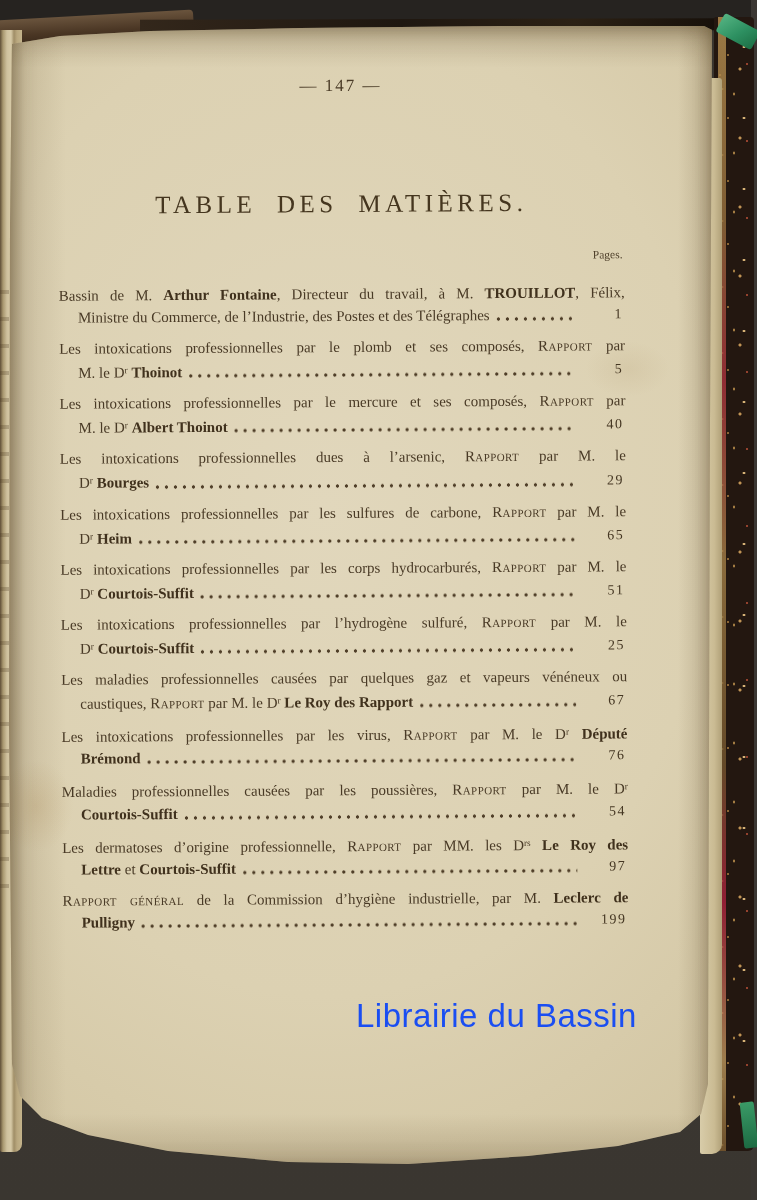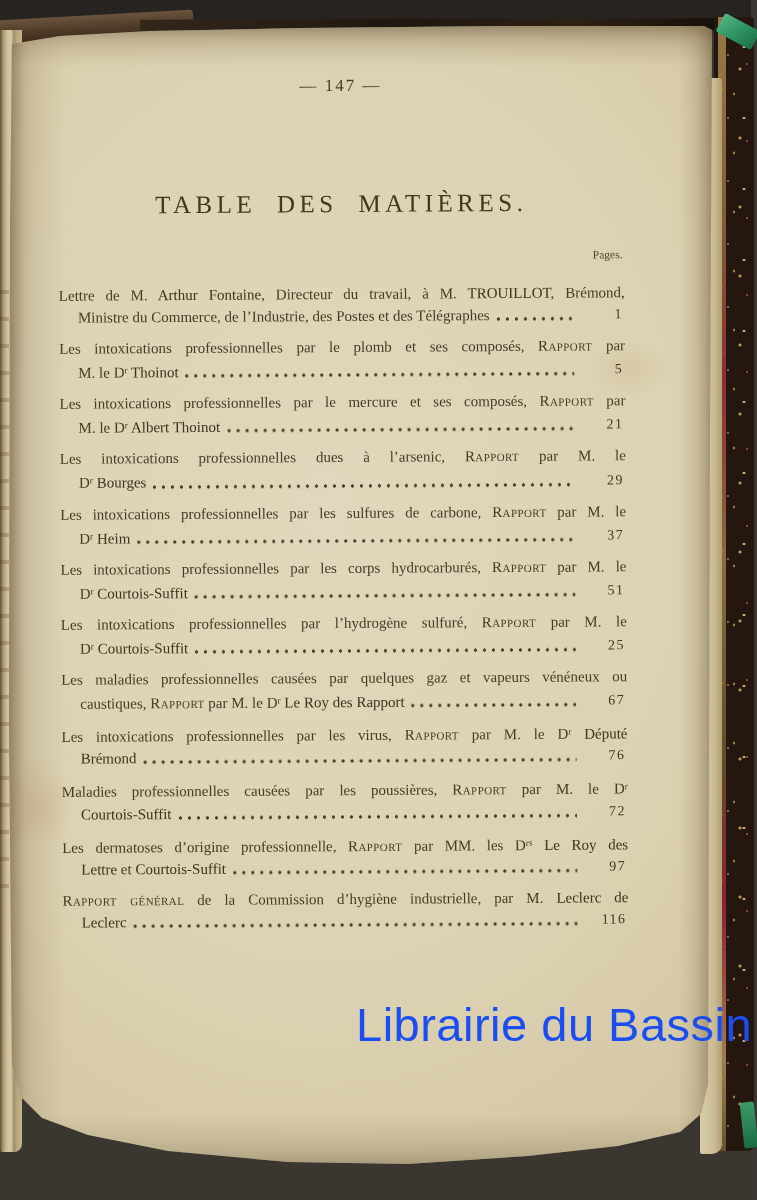--- a/index.html
+++ b/index.html
@@ -73,26 +73,26 @@
   .entries { margin-top:21px; font-size:15px; line-height:22px; }
   .entry { margin-bottom:9px; }
   .line1 { text-align:justify; text-align-last:justify; }
   .line2 { display:flex; padding-left:19px; }
   .l2text { flex:0 0 auto; white-space:nowrap; }
   .dots { flex:1 1 10px; min-width:10px; align-self:flex-end; height:6px; margin:0 5px 4px 6px;
     background-image:radial-gradient(circle at 2.5px 3px, #4e3d27 1.4px, rgba(0,0,0,0) 1.9px);
     background-size:9px 6px; background-repeat:repeat-x; }
   .pnum { flex:0 0 46px; text-align:right; padding-right:2px; font-size:14px;
     letter-spacing:1.5px; color:#453723; align-self:flex-end; }
-  .b { font-weight:400; color:#40311d; }
+  .b { font-weight:700; color:#40311d; }
   .sc { font-variant:small-caps; letter-spacing:.4px; }
   .sup { font-size:.62em; vertical-align:.45em; }
 
   .watermark { position:absolute; left:356px; top:997px; z-index:9;
-    font-family:"Liberation Sans",sans-serif; font-size:47px; font-weight:400;
+    font-family:"Liberation Sans",sans-serif; font-size:33px; font-weight:400;
     color:#1a4ef2; letter-spacing:.5px; white-space:nowrap; }
 </style>
 </head>
 <body>
 
 <div class="scene">
   <div class="headcap"></div>
   <div class="top-edge"></div>
   <div class="left-edges"></div>
   <div class="cover"></div>
@@ -100,57 +100,57 @@
   <div class="ribbon-top"></div>
   <div class="ribbon-bottom"></div>
 
   <div class="page">
     <div class="content">
       <div class="folio">— 147 —</div>
       <div class="title">TABLE DES MATIÈRES.</div>
       <div class="pages-label">Pages.</div>
       <div class="entries" id="entries">
           <div class="entry">
-            <div class="line1"><span>Lettre de M. </span><span class="b">Arthur Fontaine</span><span>, Directeur du travail, à M. </span><span class="b">TROUILLOT</span><span>, Brémond,</span></div>
+            <div class="line1"><span>Bassin de M. </span><span class="b">Arthur Fontaine</span><span>, Directeur du travail, à M. </span><span class="b">TROUILLOT</span><span>, Félix,</span></div>
             <div class="line2">
               <span class="l2text"><span>Ministre du Commerce, de l’Industrie, des Postes et des Télégraphes</span></span>
               <span class="dots"></span>
               <span class="pnum">1</span>
             </div>
           </div>
           <div class="entry">
             <div class="line1"><span>Les intoxications professionnelles par le plomb et ses composés, </span><span class="sc">Rapport</span><span> par</span></div>
             <div class="line2">
               <span class="l2text"><span>M. le D</span><span class="sup">r</span><span> </span><span class="b">Thoinot</span></span>
               <span class="dots"></span>
               <span class="pnum">5</span>
             </div>
           </div>
           <div class="entry">
             <div class="line1"><span>Les intoxications professionnelles par le mercure et ses composés, </span><span class="sc">Rapport</span><span> par</span></div>
             <div class="line2">
               <span class="l2text"><span>M. le D</span><span class="sup">r</span><span> </span><span class="b">Albert Thoinot</span></span>
               <span class="dots"></span>
-              <span class="pnum">21</span>
+              <span class="pnum">40</span>
             </div>
           </div>
           <div class="entry">
             <div class="line1"><span>Les intoxications professionnelles dues à l’arsenic, </span><span class="sc">Rapport</span><span> par M. le</span></div>
             <div class="line2">
               <span class="l2text"><span>D</span><span class="sup">r</span><span> </span><span class="b">Bourges</span></span>
               <span class="dots"></span>
               <span class="pnum">29</span>
             </div>
           </div>
           <div class="entry">
             <div class="line1"><span>Les intoxications professionnelles par les sulfures de carbone, </span><span class="sc">Rapport</span><span> par M. le</span></div>
             <div class="line2">
               <span class="l2text"><span>D</span><span class="sup">r</span><span> </span><span class="b">Heim</span></span>
               <span class="dots"></span>
-              <span class="pnum">37</span>
+              <span class="pnum">65</span>
             </div>
           </div>
           <div class="entry">
             <div class="line1"><span>Les intoxications professionnelles par les corps hydrocarburés, </span><span class="sc">Rapport</span><span> par M. le</span></div>
             <div class="line2">
               <span class="l2text"><span>D</span><span class="sup">r</span><span> </span><span class="b">Courtois-Suffit</span></span>
               <span class="dots"></span>
               <span class="pnum">51</span>
             </div>
           </div>
@@ -176,37 +176,37 @@
               <span class="l2text"><span class="b">Brémond</span></span>
               <span class="dots"></span>
               <span class="pnum">76</span>
             </div>
           </div>
           <div class="entry">
             <div class="line1"><span>Maladies professionnelles causées par les poussières, </span><span class="sc">Rapport</span><span> par M. le D</span><span class="sup">r</span></div>
             <div class="line2">
               <span class="l2text"><span class="b">Courtois-Suffit</span></span>
               <span class="dots"></span>
-              <span class="pnum">72</span>
+              <span class="pnum">54</span>
             </div>
           </div>
           <div class="entry">
             <div class="line1"><span>Les dermatoses d’origine professionnelle, </span><span class="sc">Rapport</span><span> par MM. les D</span><span class="sup">rs</span><span> </span><span class="b">Le Roy des</span></div>
             <div class="line2">
               <span class="l2text"><span class="b">Lettre</span><span> et </span><span class="b">Courtois-Suffit</span></span>
               <span class="dots"></span>
               <span class="pnum">97</span>
             </div>
           </div>
           <div class="entry">
             <div class="line1"><span class="sc">Rapport général</span><span> de la Commission d’hygiène industrielle, par M. </span><span class="b">Leclerc de</span></div>
             <div class="line2">
-              <span class="l2text"><span class="b">Leclerc</span></span>
-              <span class="dots"></span>
-              <span class="pnum">116</span>
+              <span class="l2text"><span class="b">Pulligny</span></span>
+              <span class="dots"></span>
+              <span class="pnum">199</span>
             </div>
           </div>
         </div>
     </div>
   </div>
 
   <div class="watermark">Librairie du Bassin</div>
 </div>
 
 </body></html>

